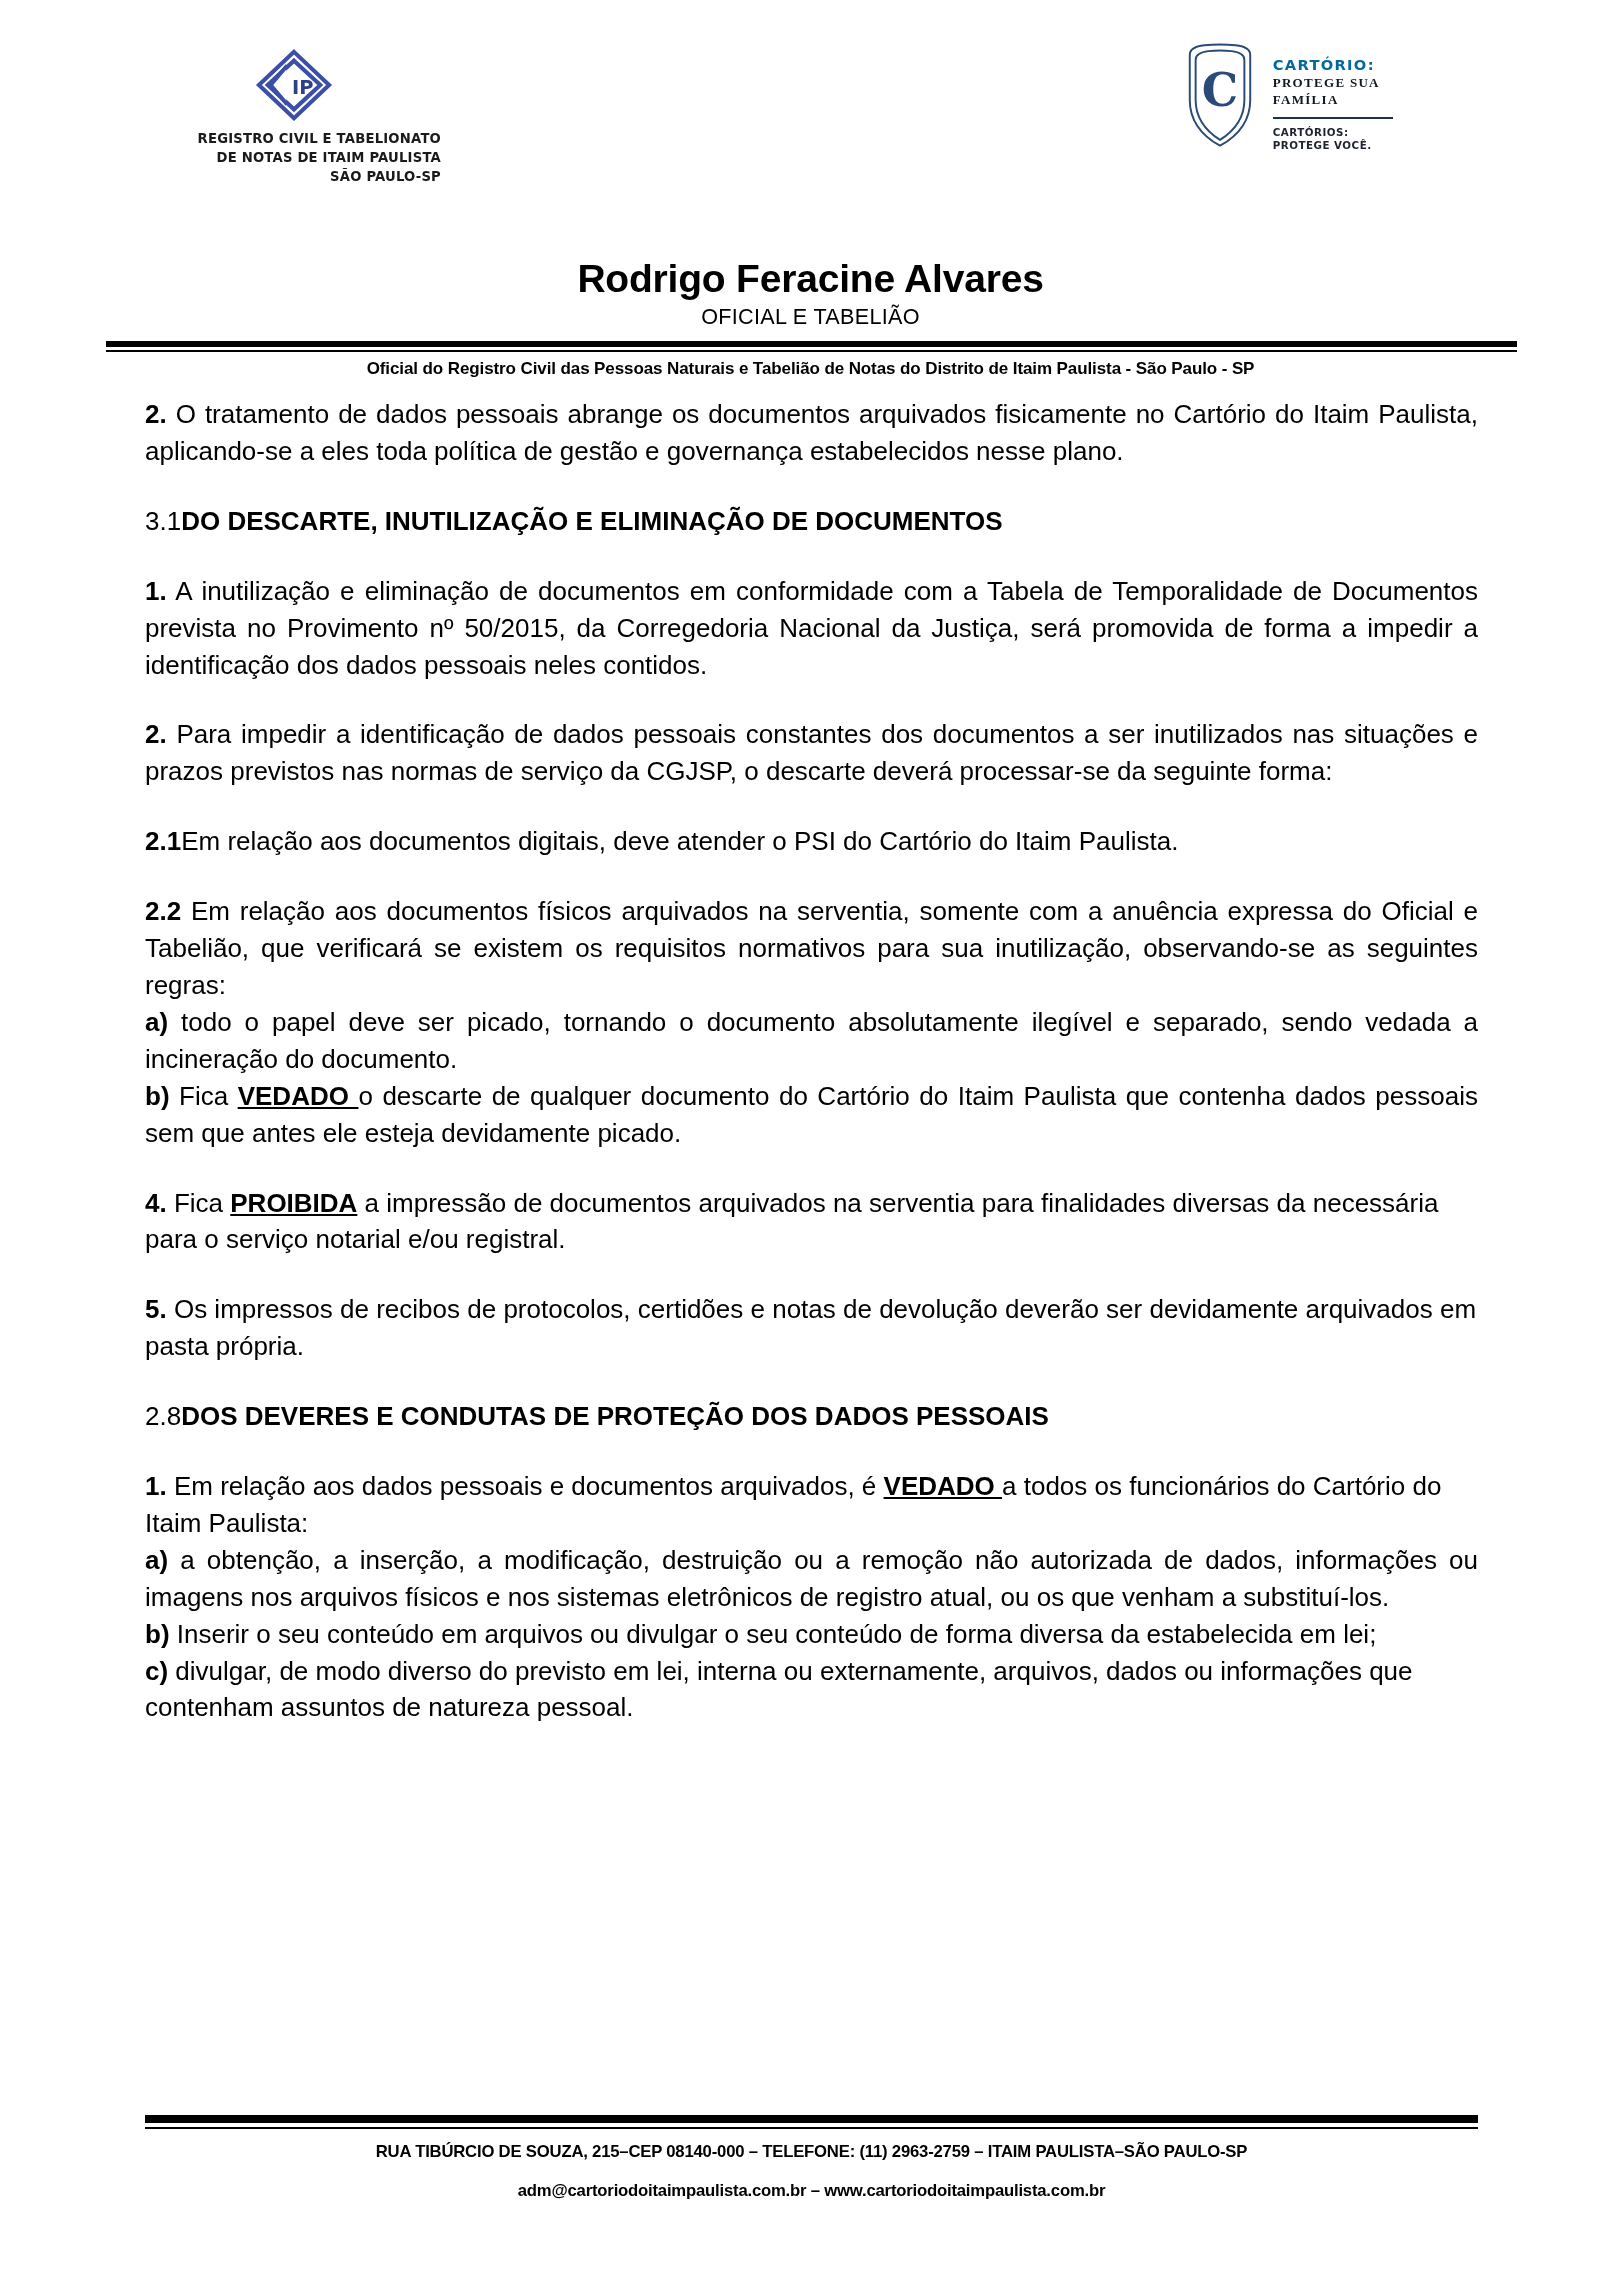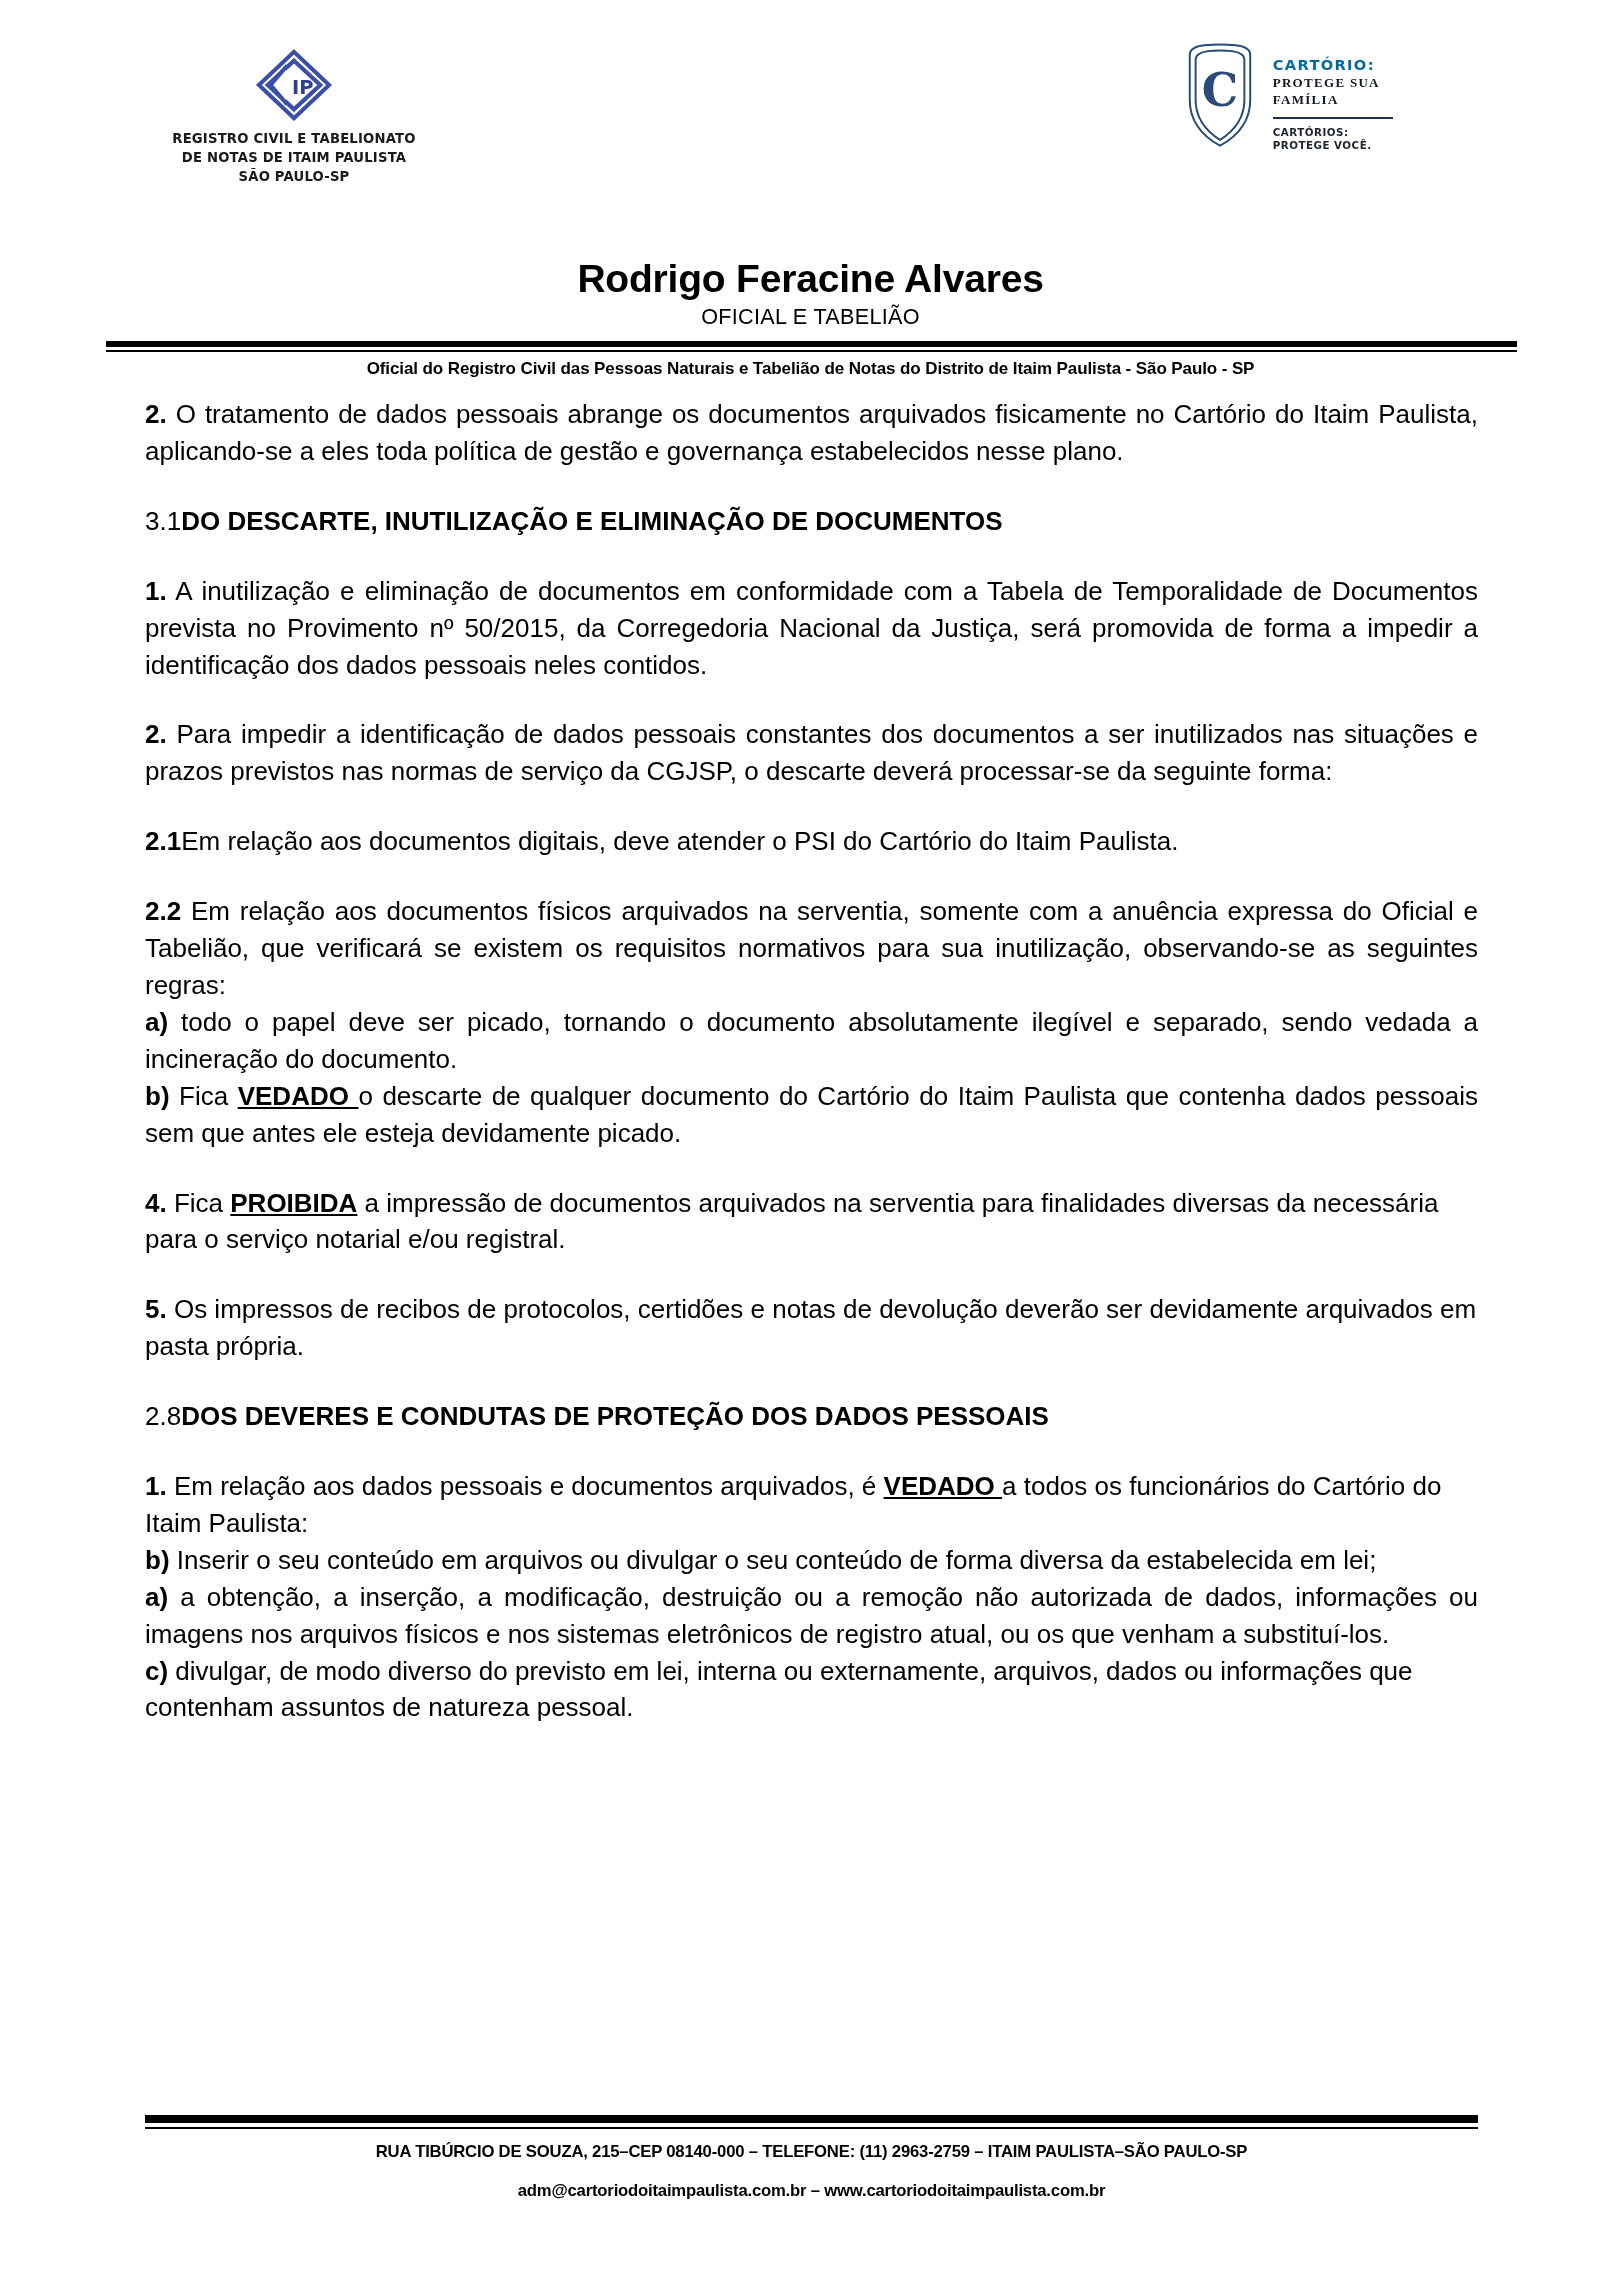--- a/index.html
+++ b/index.html
@@ -46,20 +46,21 @@
     justify-content: center;
   }
   .logo-left .lines {
     margin-top: 5.9px;
     font-family: "DejaVu Sans", sans-serif;
     font-weight: bold;
     font-size: 13.2px;
     letter-spacing: 0.2px;
     line-height: 1.45;
     color: #1a1a1a;
+    text-align: right;
   }
 
   .logo-right {
     position: absolute;
     left: 1181px;
     top: 39px;
     display: flex;
     align-items: flex-start;
     gap: 13.7px;
   }
@@ -298,23 +299,23 @@
     <p class="para tight"><b class="lead">5.</b><span> Os impressos de recibos de protocolos, certidões e notas de devolução deverão ser devidamente arquivados em pasta própria.</span></p>
 
     <div class="spacer-lg"></div>
 
     <h2 class="section"><span class="num">2.8</span><span>DOS DEVERES E CONDUTAS DE PROTEÇÃO DOS DADOS PESSOAIS</span></h2>
 
     <div class="spacer-lg"></div>
 
     <p class="para tight"><b class="lead">1.</b><span> Em relação aos dados pessoais e documentos arquivados, é </span><u class="strong">VEDADO </u><span>a todos os funcionários do Cartório do Itaim Paulista:</span></p>
 
+    <p class="para"><b class="lead">a)</b><span> a obtenção, a inserção, a modificação, destruição ou a remoção não autorizada de dados, informações ou imagens nos arquivos físicos e nos sistemas eletrônicos de registro atual, ou os que venham a substituí-los.</span></p>
+
     <p class="para"><b class="lead">b)</b><span> Inserir o seu conteúdo em arquivos ou divulgar o seu conteúdo de forma diversa da estabelecida em lei;</span></p>
-
-    <p class="para"><b class="lead">a)</b><span> a obtenção, a inserção, a modificação, destruição ou a remoção não autorizada de dados, informações ou imagens nos arquivos físicos e nos sistemas eletrônicos de registro atual, ou os que venham a substituí-los.</span></p>
 
     <p class="para tight"><b class="lead">c)</b><span> divulgar, de modo diverso do previsto em lei, interna ou externamente, arquivos, dados ou informações que contenham assuntos de natureza pessoal.</span></p>
 
   </div>
 
   <div class="footer">
     <div class="rule">
       <div class="thick"></div>
       <div class="gap"></div>
       <div class="thin"></div>

